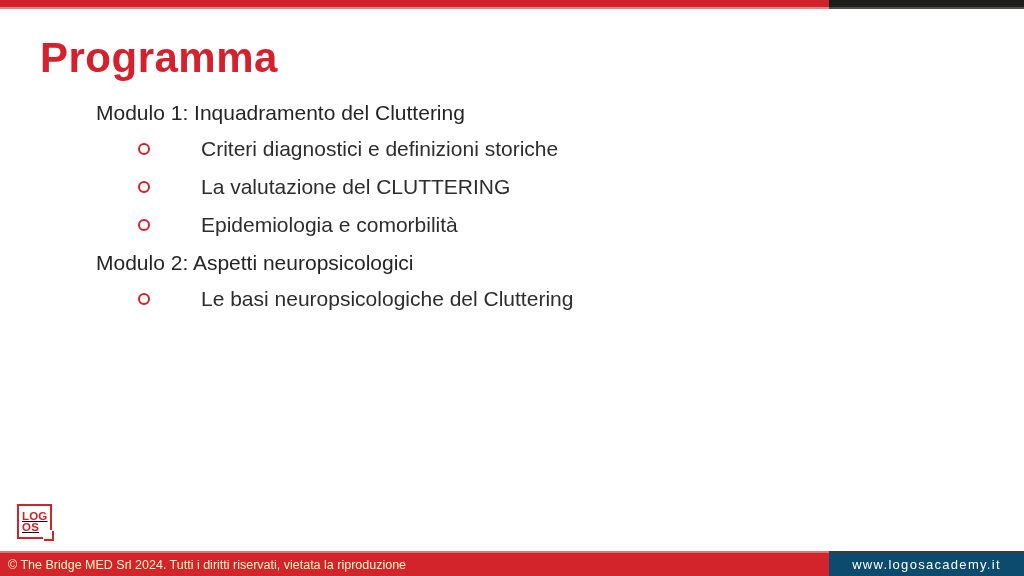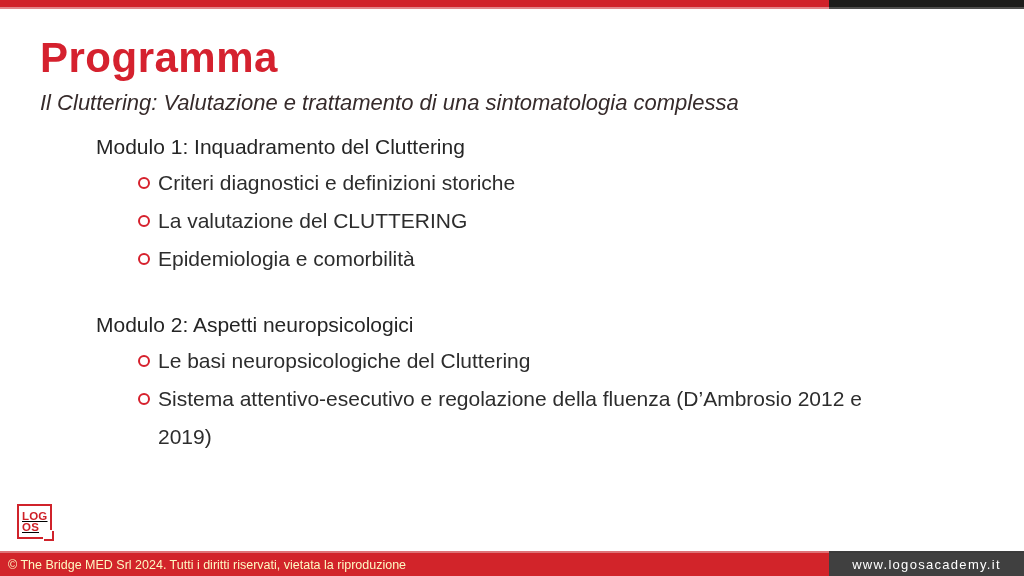--- a/index.html
+++ b/index.html
@@ -25,28 +25,28 @@
     line-height:26px;
   }
   .module { margin:16px 0 0 56px; }
   .module h2 {
     font-size:21px; font-weight:normal; color:#252525; line-height:30px;
     margin-bottom:2px;
   }
   .module ul { list-style:none; padding-left:42px; }
   .module li {
     display:flex; align-items:flex-start;
-    font-size:21px; line-height:38px; color:#2d2d2d;
+    font-size:21px; line-height:38px; color:#2d2d2d;gap:43px;
   }
   .bullet {
     flex:none; width:12px; height:12px; border:2px solid #d6202c;
     border-radius:50%; margin:13px 8px 0 0; background:#fff;
   }
   .item-text { max-width:748px; }
-  .module-2 { margin-top:32px; }
+  .module-2 { margin-top:4px; }
 
   
   .logo { position:absolute; left:17px; top:504px; width:40px; height:40px; }
   .logo-box {
     position:relative; width:35px; height:35px; border:2px solid #d0232b;
     display:flex; flex-direction:column; justify-content:center; padding-left:3px;
     background:#fff;
     text-decoration:underline;
   }
   .logo-box .logo-line {
@@ -62,38 +62,37 @@
   }
 
   
   .footer { position:absolute; bottom:0; left:0; right:0; height:25px; display:flex; }
   .footer-red {
     width:829px; background:#d2242a; border-top:2px solid #de7377;
     color:#fef9c3; font-size:12.5px; display:flex; align-items:center;
     padding-left:8px;
   }
   .footer-black {
-    flex:1; background:#404040; border-top:2px solid #3c3c3c;
+    flex:1; background:#0c4a6e; border-top:2px solid #3c3c3c;
     color:#ffffff; font-size:13px; letter-spacing:1.3px;
     display:flex; align-items:center; justify-content:center;
   }
 </style>
 </head>
 <body>
 
 <div class="slide">
 
   <div class="top-bar">
     <div class="seg-red"></div>
     <div class="seg-black"></div>
   </div>
 
   <div class="content">
     <h1 class="title">Programma</h1>
-    <div class="subtitle">Il Cluttering: Valutazione e trattamento di una sintomatologia complessa</div>
 
     <section class="module module-1">
       <h2>Modulo 1: Inquadramento del Cluttering</h2>
       <ul>
         <li>
           <span class="bullet"></span>
           <span class="item-text">Criteri diagnostici e definizioni storiche</span>
         </li>
         <li>
           <span class="bullet"></span>
@@ -106,24 +105,20 @@
       </ul>
     </section>
 
     <section class="module module-2">
       <h2>Modulo 2: Aspetti neuropsicologici</h2>
       <ul>
         <li>
           <span class="bullet"></span>
           <span class="item-text">Le basi neuropsicologiche del Cluttering</span>
         </li>
-        <li>
-          <span class="bullet"></span>
-          <span class="item-text">Sistema attentivo-esecutivo e regolazione della fluenza (D’Ambrosio 2012 e 2019)</span>
-        </li>
       </ul>
     </section>
   </div>
 
   <div class="logo">
     <div class="logo-box">
       <span class="logo-line">LOG</span>
       <span class="logo-line">OS</span>
       <span class="logo-gap"></span>
       <span class="logo-corner"></span>

